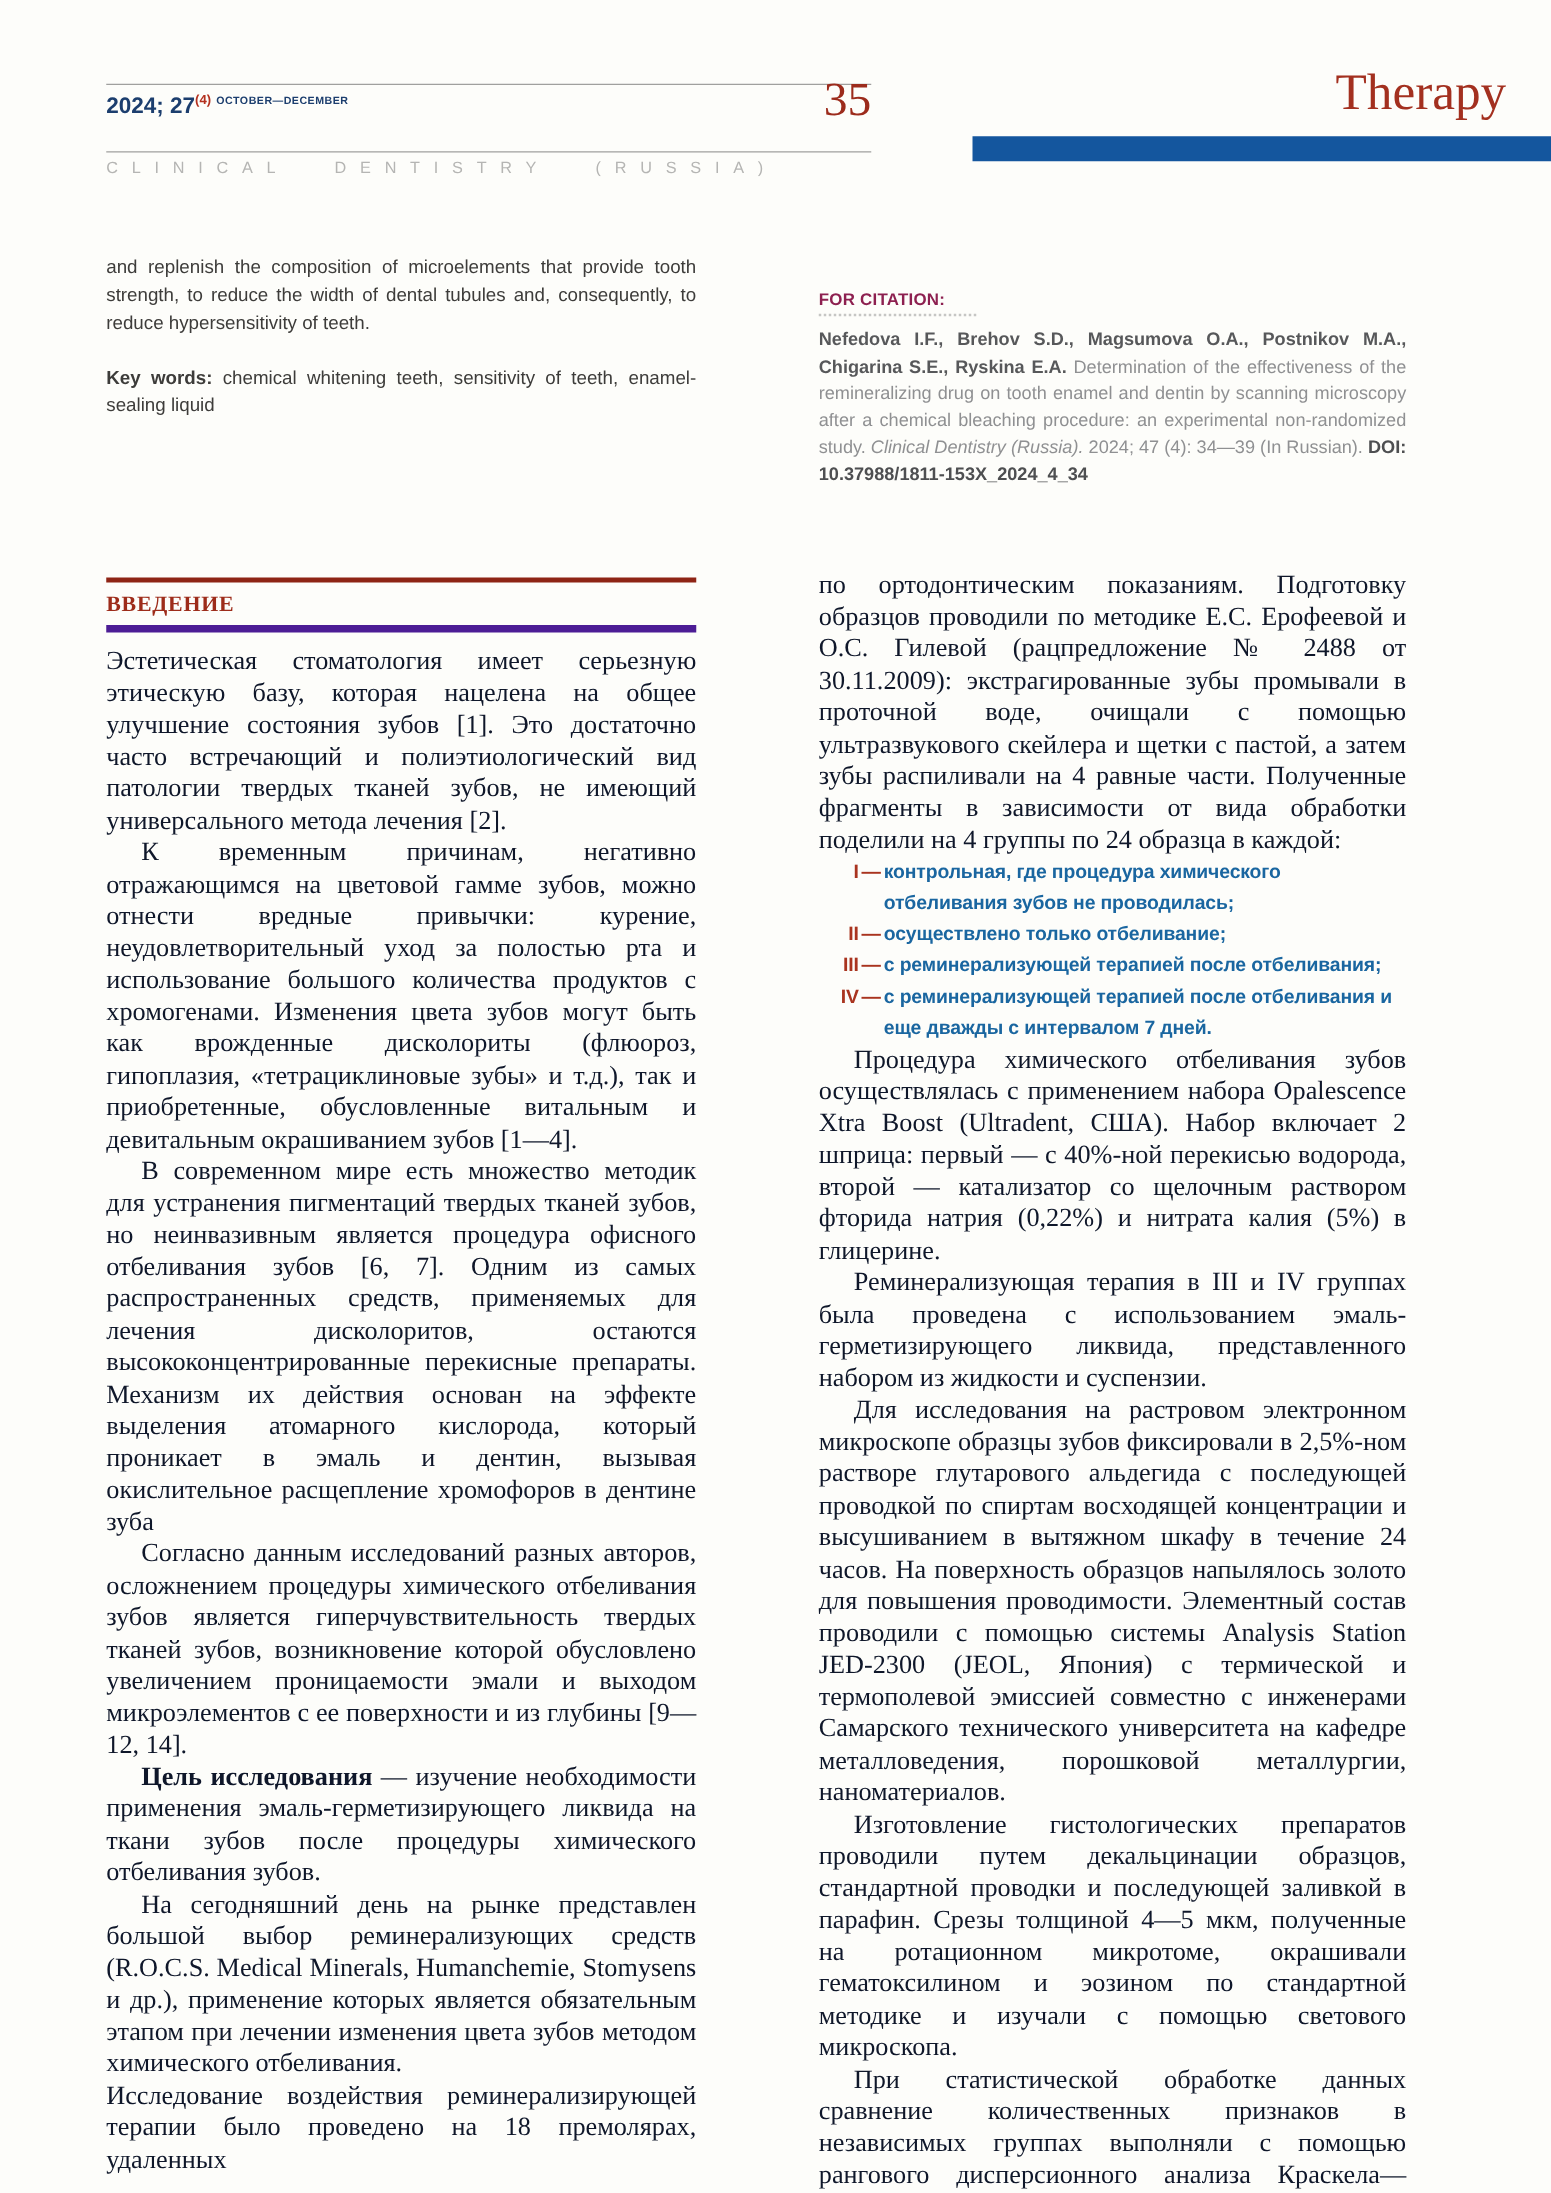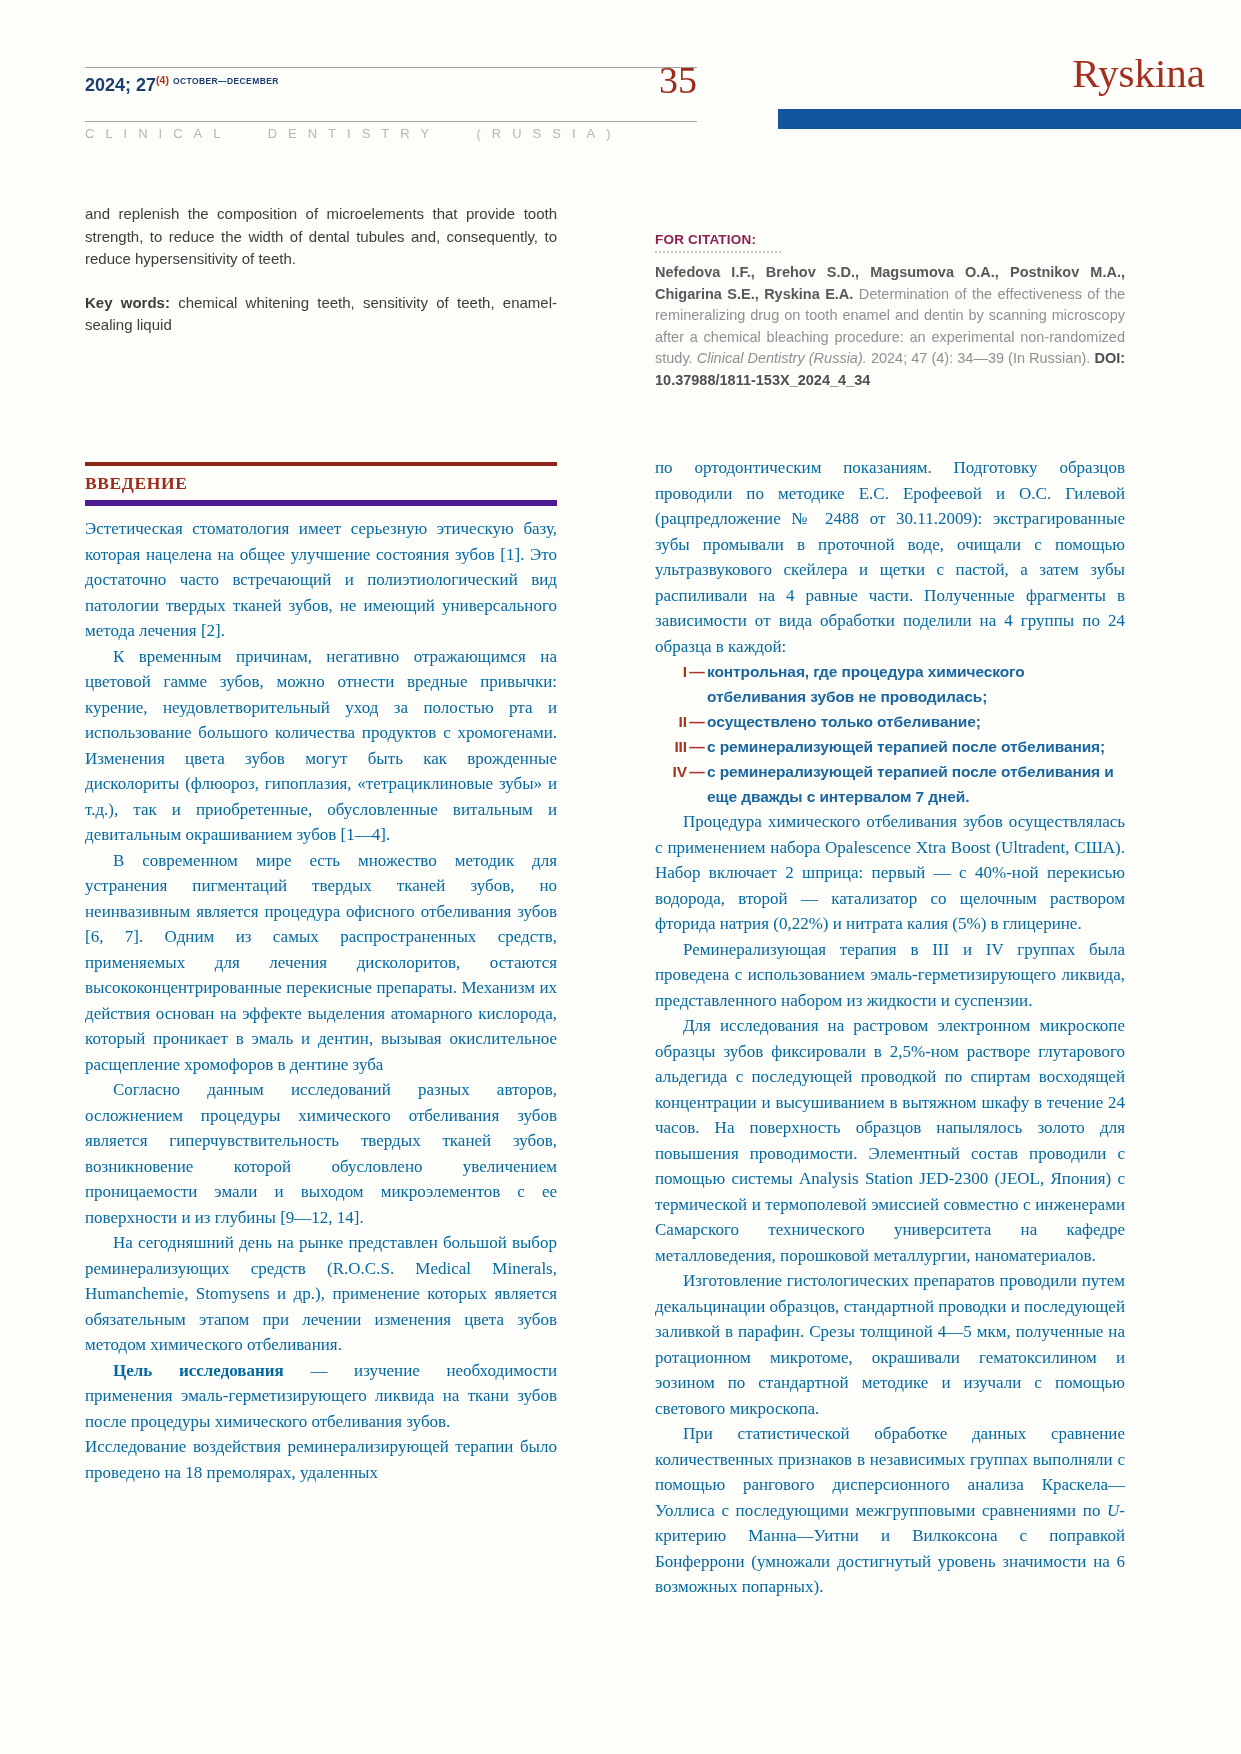--- a/index.html
+++ b/index.html
@@ -92,21 +92,21 @@
   .section-heading-block.spaced { margin-top: 26px; }
   .section-heading {
     margin: 0;
     color: #9d2c1a; font-weight: bold; font-size: 17.5px;
     letter-spacing: 0.6px; word-spacing: 2px;
     font-family: "Liberation Serif", serif;
   }
 
   .body-text p {
     margin: 0; text-align: justify;
-    font-size: 17px; line-height: 25.5px; color: #0369a1;
+    font-size: 21px; line-height: 25.5px; color: #0f172a;
     hyphens: auto;
   }
   .body-text p.indent { text-indent: 28px; }
   .goal-label { font-weight: bold; }
   .it { font-style: italic; }
 
   
   .groups-list { margin: 0; padding: 0; list-style: none; }
   .group-row {
     display: grid; grid-template-columns: 32px 20px 1fr;
@@ -128,21 +128,21 @@
   <div class="issue-line">
     <span class="issue-vol">2024; 27</span><span class="issue-no">(4)</span><span class="issue-months">OCTOBER—DECEMBER</span>
   </div>
 
   <div class="page-number">35</div>
 
   <div class="rule-gray rule-bottom"></div>
 
   <div class="journal-name">CLINICAL DENTISTRY (RUSSIA)</div>
 
-  <div class="section-label">Ryskina</div>
+  <div class="section-label">Therapy</div>
   <div class="blue-bar"></div>
 
   <div class="abstract-block">
     <p>and replenish the composition of microelements that provide tooth strength, to reduce the width of dental tubules and, consequently, to reduce hypersensitivity of teeth.</p>
     <p class="keywords">
       <span class="kw-label">Key words:</span>
       <span>chemical whitening teeth, sensitivity of teeth, enamel-sealing liquid</span>
     </p>
   </div>
 
@@ -161,25 +161,25 @@
   <div class="left-column body-text">
 
     <div class="section-heading-block">
       <h2 class="section-heading">ВВЕДЕНИЕ</h2>
     </div>
 
     <p>Эстетическая стоматология имеет серьезную этическую базу, которая нацелена на общее улучшение состояния зубов [1]. Это достаточно часто встречающий и полиэтиологический вид патологии твердых тканей зубов, не имеющий универсального метода лечения [2].</p>
     <p class="indent">К временным причинам, негативно отражающимся на цветовой гамме зубов, можно отнести вредные привычки: курение, неудовлетворительный уход за полостью рта и использование большого количества продуктов с хромогенами. Изменения цвета зубов могут быть как врожденные дисколориты (флюороз, гипоплазия, «тетрациклиновые зубы» и т.д.), так и приобретенные, обусловленные витальным и девитальным окрашиванием зубов [1—4].</p>
     <p class="indent">В современном мире есть множество методик для устранения пигментаций твердых тканей зубов, но неинвазивным является процедура офисного отбеливания зубов [6, 7]. Одним из самых распространенных средств, применяемых для лечения дисколоритов, остаются высококонцентрированные перекисные препараты. Механизм их действия основан на эффекте выделения атомарного кислорода, который проникает в эмаль и дентин, вызывая окислительное расщепление хромофоров в дентине зуба</p>
     <p class="indent">Согласно данным исследований разных авторов, осложнением процедуры химического отбеливания зубов является гиперчувствительность твердых тканей зубов, возникновение которой обусловлено увеличением проницаемости эмали и выходом микроэлементов с ее поверхности и из глубины [9—12, 14].</p>
-    <p class="indent">На сегодняшний день на рынке представлен большой выбор реминерализующих средств (R.O.C.S. Medical Minerals, Humanchemie, Stomysens и др.), применение которых является обязательным этапом при лечении изменения цвета зубов методом химического отбеливания.</p>
     <p class="indent">
       <span class="goal-label">Цель исследования</span>
       <span>— изучение необходимости применения эмаль-герметизирующего ликвида на ткани зубов после процедуры химического отбеливания зубов.</span>
     </p>
+    <p class="indent">На сегодняшний день на рынке представлен большой выбор реминерализующих средств (R.O.C.S. Medical Minerals, Humanchemie, Stomysens и др.), применение которых является обязательным этапом при лечении изменения цвета зубов методом химического отбеливания.</p>
 
 
     <p>Исследование воздействия реминерализирующей терапии было проведено на 18 премолярах, удаленных</p>
   </div>
 
   <div class="right-column body-text">
 
     <p>по ортодонтическим показаниям. Подготовку образцов проводили по методике Е.С. Ерофеевой и О.С. Гилевой (рацпредложение № 2488 от 30.11.2009): экстрагированные зубы промывали в проточной воде, очищали с помощью ультразвукового скейлера и щетки с пастой, а затем зубы распиливали на 4 равные части. Полученные фрагменты в зависимости от вида обработки поделили на 4 группы по 24 образца в каждой:</p>
 
     <ul class="groups-list">

